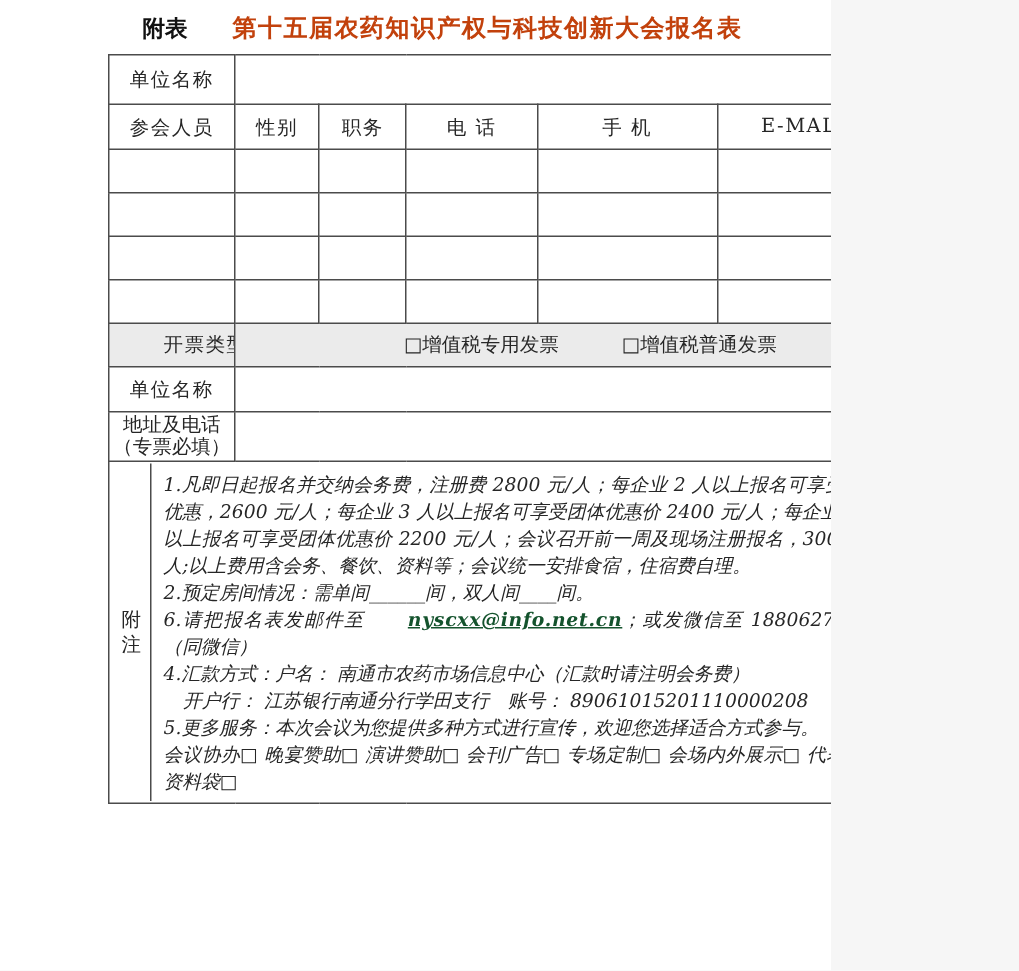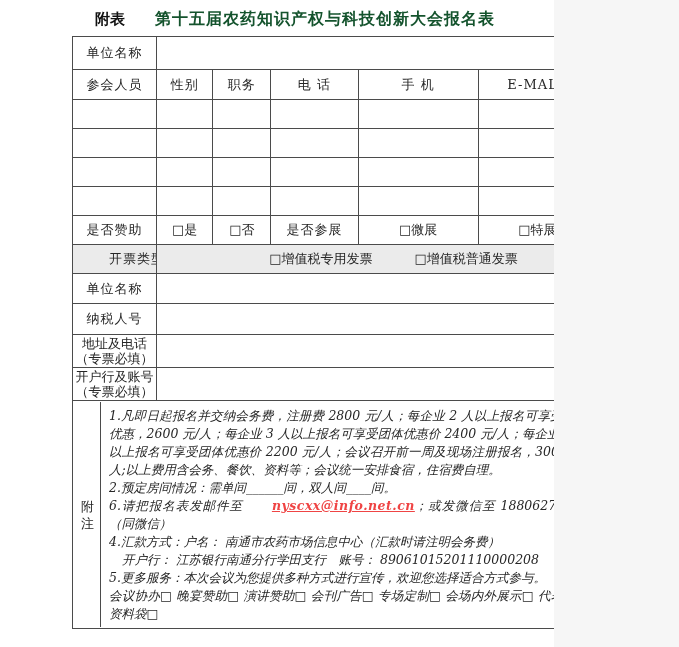--- a/index.html
+++ b/index.html
@@ -6,21 +6,21 @@
   .page{
     width:554px;height:647px;background:#ffffff;position:relative;
     font-family:"DejaVu Serif","Liberation Serif",serif;color:#262626;
     overflow:hidden;
   }
   .titlebar{
     padding:9px 0 6px 95px;display:flex;align-items:baseline;gap:30px;
     font-family:"DejaVu Sans","Liberation Sans",sans-serif;
   }
   .title-prefix{font-size:15px;font-weight:700;color:#111;}
-  .title-main{font-size:16px;font-weight:700;color:#14532d;letter-spacing:1px;}
+  .title-main{font-size:16px;font-weight:700;color:#c2410c;letter-spacing:1px;}
   table.form{
     border-collapse:collapse;table-layout:fixed;
     margin-left:72px;width:525px;
   }
   table.form td{
     border:1px solid #4b4b4b;
     font-size:13px;text-align:center;vertical-align:middle;
     padding:1px 2px;overflow:hidden;white-space:nowrap;
   }
   td.lbl{letter-spacing:1px;}
@@ -36,21 +36,21 @@
     width:25px;flex:0 0 25px;border-right:1px solid #4b4b4b;
     display:flex;flex-direction:column;align-items:center;justify-content:center;
     font-size:13px;line-height:17px;
   }
   .notes-body{
     flex:1;padding:5px 6px 4px 8px;text-align:left;
     font-size:12.5px;line-height:18px;white-space:normal;
   }
   .notes-body p{margin:0;text-align:justify;font-style:italic;}
   .indent{padding-left:13px;}
-  .email-link{font-weight:700;text-decoration:underline;color:#ef4444;letter-spacing:.5px;}
+  .email-link{font-weight:700;text-decoration:underline;color:#14532d;letter-spacing:.5px;}
   .latin{font-family:"DejaVu Serif","Liberation Serif",serif;margin-left:24px;}
 </style>
 </head>
 <body>
 
 <div class="page">
 
   <div class="titlebar">
     <span class="title-prefix">附表</span>
     <span class="title-main">第十五届农药知识产权与科技创新大会报名表</span>
@@ -103,55 +103,36 @@
           <td></td>
       </tr>
       <tr class="h28">
         <td></td>
           <td></td>
           <td></td>
           <td></td>
           <td></td>
           <td></td>
       </tr>
-      <tr class="h28">
-        <td class="lbl">是否赞助</td>
-        <td>□是</td>
-        <td>□否</td>
-        <td class="lbl">是否参展</td>
-        <td>□微展</td>
-        <td>□特展</td>
-      </tr>
       <tr class="h28 shaded">
         <td class="lbl">开票类型</td>
         <td colspan="5">
           <div class="invoice-opts">
             <span>□增值税专用发票</span>
             <span>□增值税普通发票</span>
           </div>
         </td>
       </tr>
       <tr class="h29">
         <td class="lbl">单位名称</td>
         <td class="val" colspan="5"></td>
       </tr>
-      <tr class="h30">
-        <td class="lbl">纳税人号</td>
-        <td class="val" colspan="5"></td>
-      </tr>
       <tr class="h32">
         <td>
           <div class="lbl2">地址及电话</div>
-          <div class="lbl2">（专票必填）</div>
-        </td>
-        <td class="val" colspan="5"></td>
-      </tr>
-      <tr class="h32">
-        <td>
-          <div class="lbl2">开户行及账号</div>
           <div class="lbl2">（专票必填）</div>
         </td>
         <td class="val" colspan="5"></td>
       </tr>
       <tr>
         <td class="notes-cell" colspan="6">
           <div class="notes-wrap">
             <div class="notes-label">
               <span>附</span>
               <span>注</span>

